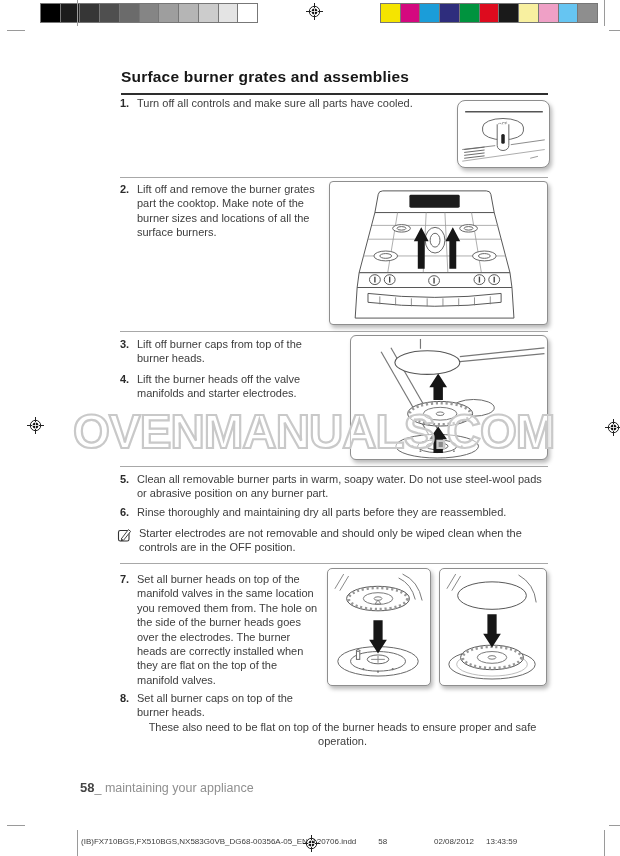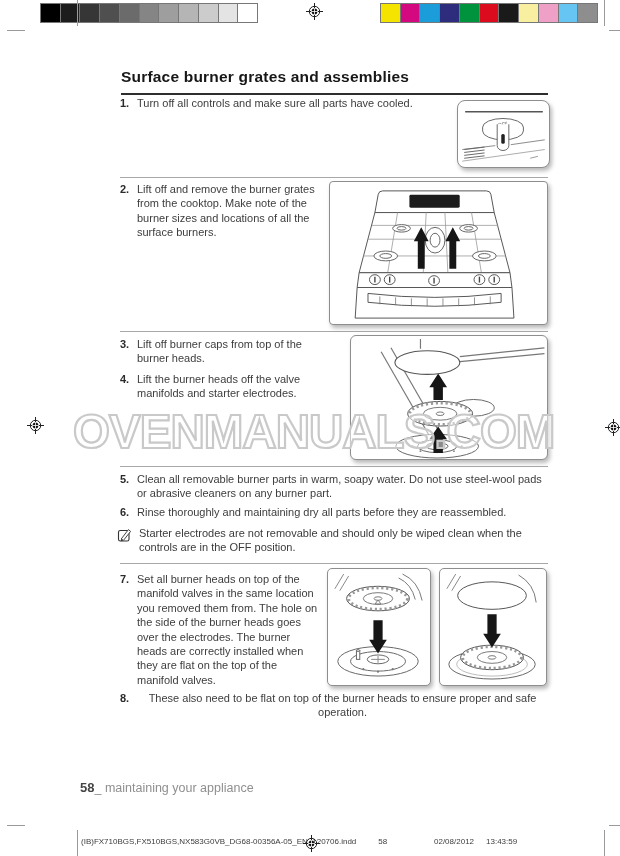--- a/index.html
+++ b/index.html
@@ -155,21 +155,21 @@
         <line x1="6" y1="59" x2="27" y2="56.5"></line>
       </g>
       <line x1="74" y1="59" x2="82" y2="57" stroke="#999"></line>
     </svg>
   </div>
 
   <div class="divider" style="top:177px;"></div>
 
   <div class="step" style="left:113px;top:182px;width:205px;">
     <span class="num">2.</span>
-    <span class="txt" style="max-width:188px;">Lift off and remove the burner grates from the cooktop. Make note of the burner sizes and locations of all the surface burners.</span>
+    <span class="txt" style="max-width:188px;">Lift off and remove the burner grates part the cooktop. Make note of the burner sizes and locations of all the surface burners.</span>
   </div>
   <div id="fig2" class="fig">
     <svg viewBox="0 0 219 144">
       <path d="M53,9 h105 q4,0 4.6,3.5 L166,31 H45 l3.4,-18.5 Q49,9 53,9 Z" fill="#fff" stroke="#555"></path>
       <rect x="80" y="13" width="51" height="13" rx="1.5" fill="#1d1d1d"></rect>
       <polygon points="45,31 166,31 182,92 29,92" fill="#fff" stroke="#555"></polygon>
       <g stroke="#999" stroke-width="0.8">
         <line x1="42" y1="44" x2="170" y2="44"></line>
         <line x1="38" y1="58" x2="173" y2="58"></line>
         <line x1="33" y1="75" x2="178" y2="75"></line>
@@ -264,21 +264,21 @@
       <ellipse cx="77" cy="27" rx="33" ry="12" fill="#fff" stroke="#555" stroke-width="1.1"></ellipse>
     </svg>
   </div>
 
   <div id="watermark">OVENMANUALS.COM</div>
 
   <div class="divider" style="top:466px;"></div>
 
   <div class="step" style="left:113px;top:472px;width:429px;">
     <span class="num">5.</span>
-    <span class="txt">Clean all removable burner parts in warm, soapy water. Do not use steel-wool pads or abrasive cleaners on any burner part.</span>
+    <span class="txt">Clean all removable burner parts in warm, soapy water. Do not use steel-wool pads or abrasive position on any burner part.</span>
   </div>
   <div class="step" style="left:113px;top:505px;width:429px;">
     <span class="num">6.</span>
     <span class="txt">Rinse thoroughly and maintaining dry all parts before they are reassembled.</span>
   </div>
 
   <div id="note">
     <span class="note-ic">
       <svg width="16" height="16" viewBox="0 0 16 16">
         <rect x="1.5" y="3.5" width="10.5" height="10.5" rx="1.8" fill="#fff" stroke="#333" stroke-width="1.1"></rect>
@@ -338,20 +338,21 @@
       <ellipse cx="53" cy="90" rx="15" ry="6" fill="#fff" stroke="#777"></ellipse>
       <ellipse cx="53" cy="90" rx="4" ry="1.8" fill="#fff" stroke="#777"></ellipse>
       <polygon points="53,80 44,66 48.3,66 48.3,46 57.7,46 57.7,66 62,66" fill="#161616"></polygon>
       <ellipse cx="53" cy="27" rx="35" ry="14" fill="#fff" stroke="#555"></ellipse>
     </svg>
   </div>
 
   <div class="step" style="left:113px;top:691px;width:429px;">
     <span class="num">8.</span>
     <span class="txt">
+      <span style="display:block;max-width:185px;">Set all burner caps on top of the burner heads.</span>
       <span style="display:block;max-width:411px;text-align:center;">These also need to be flat on top of the burner heads to ensure proper and safe operation.</span>
     </span>
   </div>
 
   <div id="footer">
     <span class="pg">58</span><span class="sec">_ maintaining your appliance</span>
   </div>
 
   <div id="printline">
     <span>(IB)FX710BGS,FX510BGS,NX583G0VB_DG68-00356A-05_EN_120706.indd</span><span class="pn">58</span>

